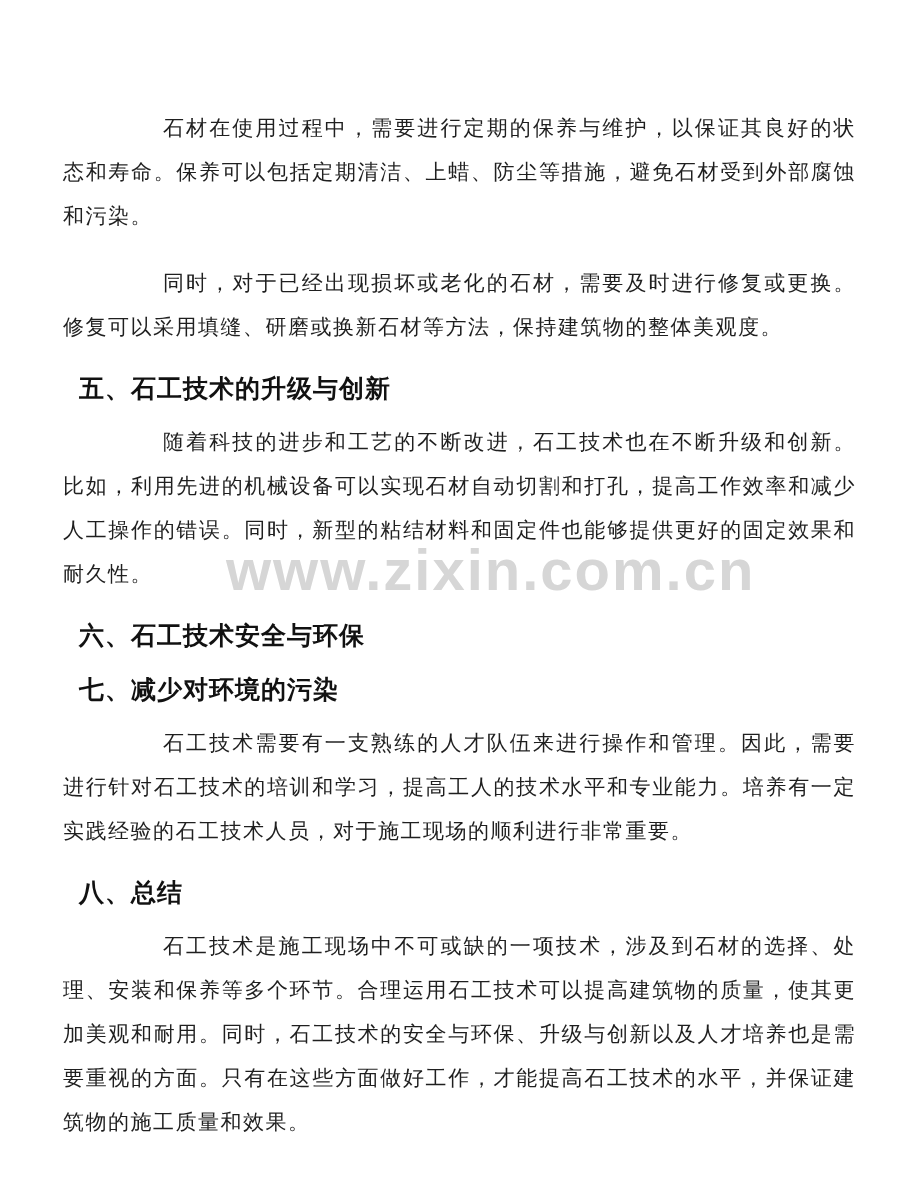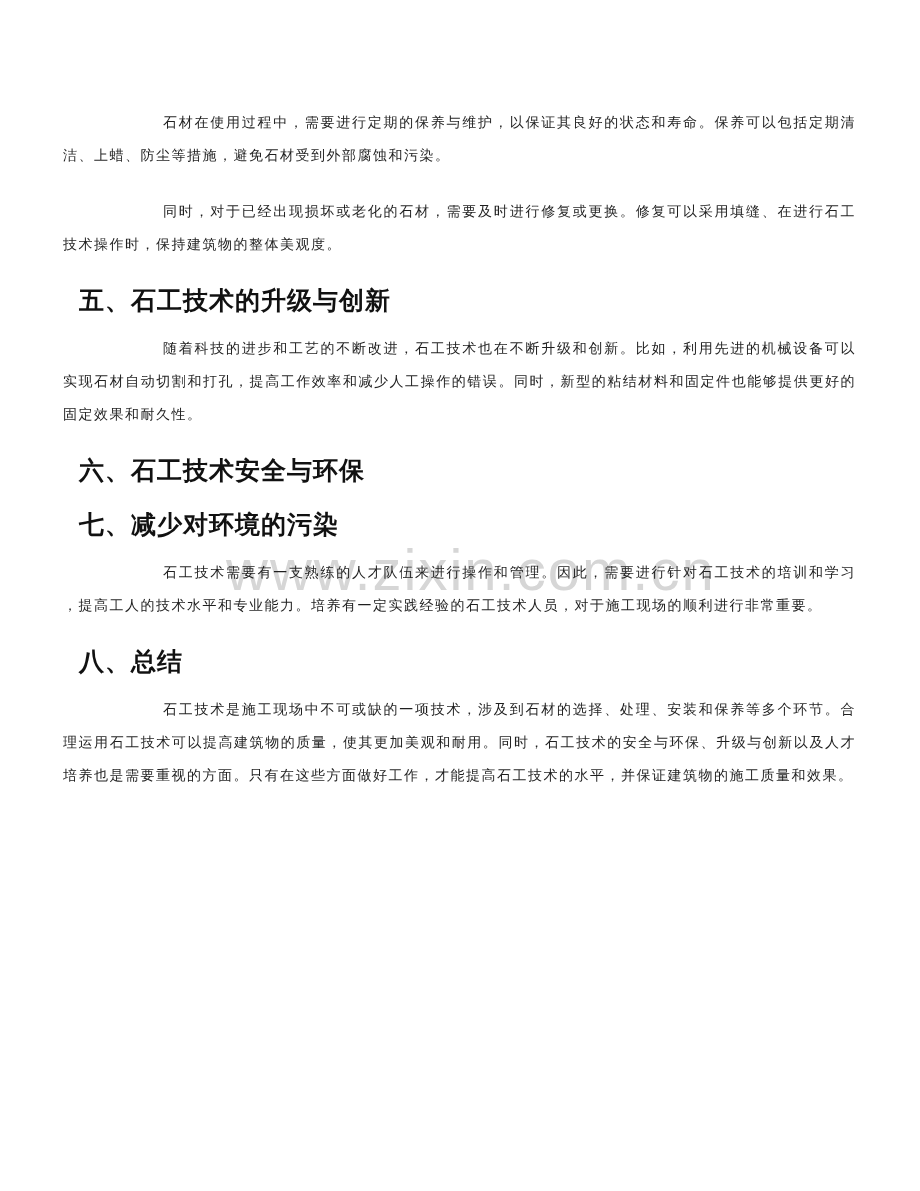--- a/index.html
+++ b/index.html
@@ -20,34 +20,34 @@
     color: #1f1f1f;
   }
   .watermark {
     position: absolute;
     left: 226px;
     top: 541px;
     z-index: 0;
     font-family: "Liberation Sans", "DejaVu Sans", sans-serif;
     font-size: 58px;
     line-height: 58px;
-    font-weight: 400;
+    font-weight: 700;
     color: #d6d6d6;
     letter-spacing: 2px;
     white-space: nowrap;
     user-select: none;
     pointer-events: none;
   }
   .content {
     position: relative;
     z-index: 1;
   }
   .para {
-    font-size: 14px;
-    line-height: 33px;
+    font-size: 21px;
+    line-height: 44px;
     letter-spacing: 1.5px;
     text-indent: 100px;
     margin: 0 0 23px 0;
     text-align: justify;
     word-break: break-all;
     line-break: anywhere;
   }
   .heading {
     font-family: "Liberation Sans", "DejaVu Sans", sans-serif;
     font-weight: bold;
@@ -62,21 +62,21 @@
 <body>
 
 <div class="page">
 
   <div class="watermark">www.zixin.com.cn</div>
 
   <div class="content">
 
     <p class="para">石材在使用过程中，需要进行定期的保养与维护，以保证其良好的状态和寿命。保养可以包括定期清洁、上蜡、防尘等措施，避免石材受到外部腐蚀和污染。</p>
 
-    <p class="para">同时，对于已经出现损坏或老化的石材，需要及时进行修复或更换。修复可以采用填缝、在进行石工技术操作时，保持建筑物的整体美观度。</p>
+    <p class="para">同时，对于已经出现损坏或老化的石材，需要及时进行修复或更换。修复可以采用填缝、研磨或换新石材等方法，保持建筑物的整体美观度。</p>
 
     <h2 class="heading">五、石工技术的升级与创新</h2>
 
     <p class="para">随着科技的进步和工艺的不断改进，石工技术也在不断升级和创新。比如，利用先进的机械设备可以实现石材自动切割和打孔，提高工作效率和减少人工操作的错误。同时，新型的粘结材料和固定件也能够提供更好的固定效果和耐久性。</p>
 
     <h2 class="heading">六、石工技术安全与环保</h2>
 
 
     <h2 class="heading">七、减少对环境的污染</h2>
 

